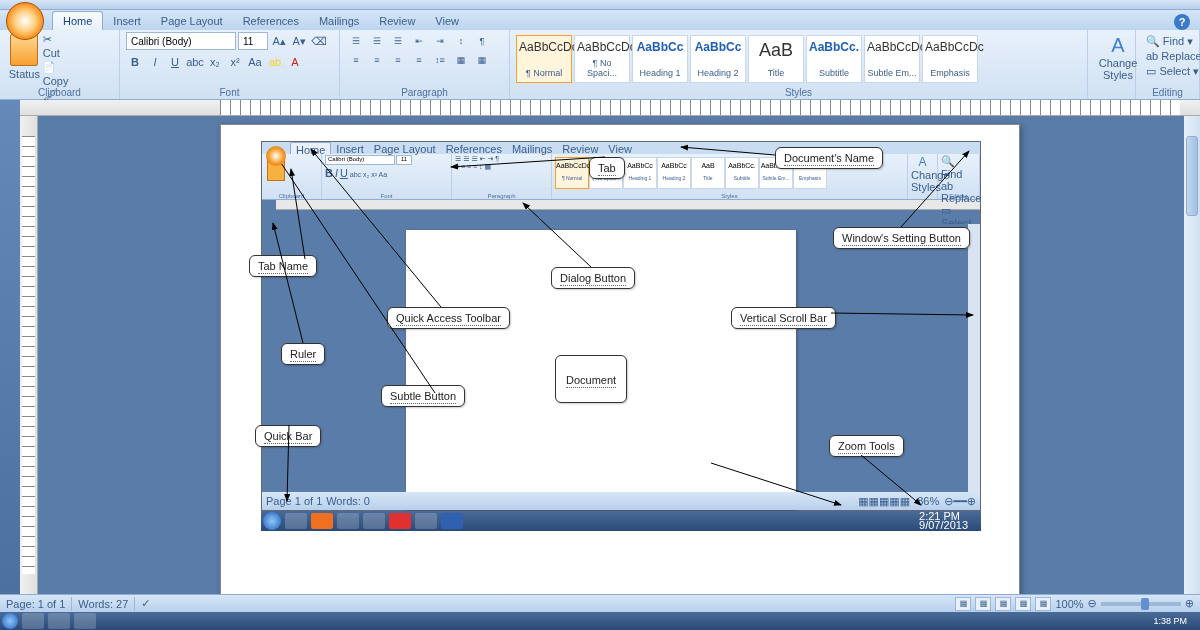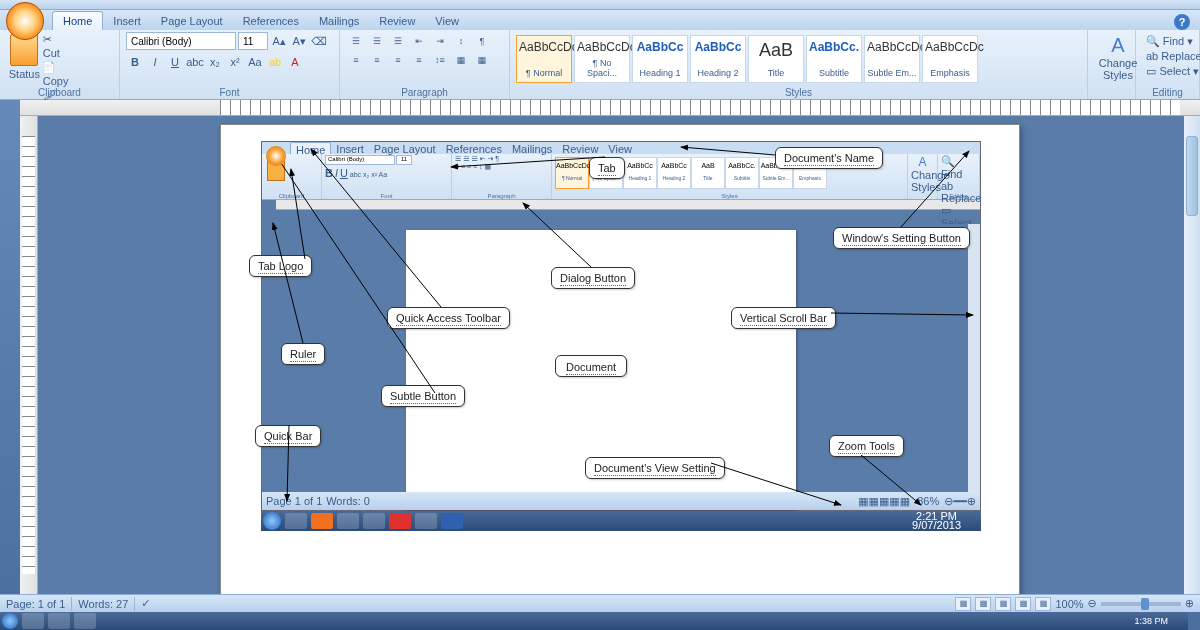--- a/index.html
+++ b/index.html
@@ -41,23 +41,23 @@
 .ruler-v-marks{position:absolute;top:20px;bottom:20px;left:2px;right:2px;background:repeating-linear-gradient(#888 0,#888 1px,transparent 1px,transparent 10px),#fff}
 .page{position:absolute;top:8px;left:200px;width:800px;height:560px;background:#fff;box-shadow:2px 2px 6px rgba(0,0,0,0.3);border:1px solid #888}
 .vscroll{position:absolute;right:0;top:116px;bottom:36px;width:16px;background:linear-gradient(90deg,#e8f0fa,#d0e0f0)}
 .vthumb{position:absolute;top:20px;left:2px;right:2px;height:80px;background:linear-gradient(90deg,#c0d8f0,#a0c0e0);border:1px solid #8facd4;border-radius:3px}
 .status{position:absolute;bottom:18px;left:0;right:0;height:18px;background:linear-gradient(#d6e6f7,#b8d0ec);display:flex;align-items:center;color:#3b5e8c;font-size:10px;padding:0 6px;border-top:1px solid #8facd4}
 .status .sep{border-left:1px solid #9eb6d8;height:14px;margin:0 6px}
 .status-right{margin-left:auto;display:flex;align-items:center;gap:4px}
 .zoom-slider{width:80px;height:4px;background:#9eb6d8;position:relative}
 .zoom-slider::after{content:'';position:absolute;left:50%;top:-4px;width:8px;height:12px;background:#6090d0;border-radius:2px}
 .vbtn{width:16px;height:14px;border:1px solid #9eb6d8;background:#e8f1fb;font-size:8px;display:inline-flex;align-items:center;justify-content:center}
-.taskbar{position:absolute;bottom:0;left:0;right:12px;height:18px;background:linear-gradient(#4a6a98,#2a4a78);display:flex;align-items:center}
+.taskbar{position:absolute;bottom:0;left:0;right:0;height:18px;background:linear-gradient(#4a6a98,#2a4a78);display:flex;align-items:center}
 .taskbtn{width:22px;height:16px;margin:0 2px;background:rgba(255,255,255,0.2);border-radius:2px}
-.task-time{margin-left:auto;color:#fff;font-size:9px;padding-right:20px;text-align:center;line-height:9px}
+.task-time{margin-left:auto;color:#fff;font-size:9px;padding-right:13px;text-align:left;line-height:9px}
 
 
 .inner-app{position:absolute;top:16px;left:40px;width:720px;height:370px;border:1px solid #667;background:#5a7ca8;font-size:8px}
 .inner-title{height:14px;background:linear-gradient(#d6e6f7,#b8d0ec);text-align:center;font-size:8px;color:#3b5e8c;line-height:14px;position:relative}
 .inner-wbtns{position:absolute;right:2px;top:1px;display:flex;gap:2px}
 .inner-wbtns span{width:16px;height:10px;border:1px solid #8facd4;background:#d0e0f4;font-size:7px;text-align:center;line-height:9px}
 .inner-office{position:absolute;left:4px;top:4px;width:20px;height:20px;border-radius:50%;background:radial-gradient(#fff,#f8a030,#d06000);z-index:5}
 .inner-tabs{height:12px;background:#c8dcf2;padding-left:28px;display:flex;font-size:7px;color:#3b5e8c}
 .inner-tab{padding:1px 5px}
 .inner-tab.act{background:#e8f1fb;border:1px solid #8facd4;border-bottom:none;border-radius:2px 2px 0 0}
@@ -68,21 +68,21 @@
 .istyle.sel{border-color:#f8a030;background:#fff4dc}
 .inner-ruler{height:10px;background:#e8e8e8;margin-left:14px;border-bottom:1px solid #aaa}
 .inner-doc{position:absolute;top:82px;left:14px;right:12px;bottom:14px;background:#5a7ca8}
 .inner-page{position:absolute;top:6px;left:130px;width:390px;height:280px;background:#fff;box-shadow:1px 1px 3px rgba(0,0,0,0.3)}
 .inner-vscroll{position:absolute;right:0;top:82px;bottom:14px;width:12px;background:#d8e4f2}
 .inner-status{position:absolute;bottom:0;left:0;right:0;height:14px;background:linear-gradient(#d6e6f7,#b8d0ec);font-size:7px;color:#3b5e8c;display:flex;align-items:center;padding:9px 4px}
 .inner-status .r{margin-left:auto;display:flex;gap:2px;align-items:center}
 
 .callout{position:absolute;background:#fff;border:1px solid #333;border-radius:6px;padding:4px 8px;font-size:10px;color:#222;box-shadow:1px 1px 2px rgba(0,0,0,0.2)}
 .callout span{border-bottom:1px dotted #666;padding-bottom:1px}
-.callout.big{font-size:16px;padding:1px 10px}
+.callout.big{font-size:16px;padding:14px 10px}
 svg.arrows{position:absolute;top:0;left:0;width:100%;height:100%;pointer-events:none}
 svg.arrows line{stroke:#000;stroke-width:1}
 svg.arrows line.m{marker-end:url(#ah)}
 </style>
 </head>
 <body>
 
 <div class="titlebar"></div>
 <div class="office-btn"></div>
 <div class="help-icon">?</div>
@@ -286,29 +286,28 @@
       <div class="taskbtn" style="background:#3060b0"></div>
       <div class="task-time">
           <div>2:21 PM</div>
           <div>9/07/2013</div>
         </div>
     </div>
 
     <div class="callout" style="top:32px;left:368px"><span>Tab</span></div>
     <div class="callout" style="top:22px;left:554px"><span>Document's Name</span></div>
     <div class="callout" style="top:102px;left:612px"><span>Window's Setting Button</span></div>
-    <div class="callout" style="top:130px;left:28px"><span>Tab Logo</span></div>
+    <div class="callout" style="top:130px;left:28px"><span>Tab Name</span></div>
     <div class="callout" style="top:142px;left:330px"><span>Dialog Button</span></div>
     <div class="callout" style="top:182px;left:166px"><span>Quick Access Toolbar</span></div>
     <div class="callout" style="top:182px;left:510px"><span>Vertical Scroll Bar</span></div>
     <div class="callout" style="top:218px;left:60px"><span>Ruler</span></div>
     <div class="callout big" style="top:230px;left:334px"><span>Document</span></div>
     <div class="callout" style="top:260px;left:160px"><span>Subtle Button</span></div>
     <div class="callout" style="top:300px;left:34px"><span>Quick Bar</span></div>
-    <div class="callout" style="top:332px;left:364px"><span>Document's View Setting</span></div>
     <div class="callout" style="top:310px;left:608px"><span>Zoom Tools</span></div>
 
     <svg class="arrows">
       <defs>
           <marker id="ah" markerWidth="8" markerHeight="8" refX="7" refY="3" orient="auto">
             <path d="M0,0 L8,3 L0,6 Z" fill="#000"></path>
           </marker>
         </defs>
       <line class="m" x1="384" y1="32" x2="230" y2="42"></line>
       <line class="m" x1="554" y1="30" x2="460" y2="22"></line>

